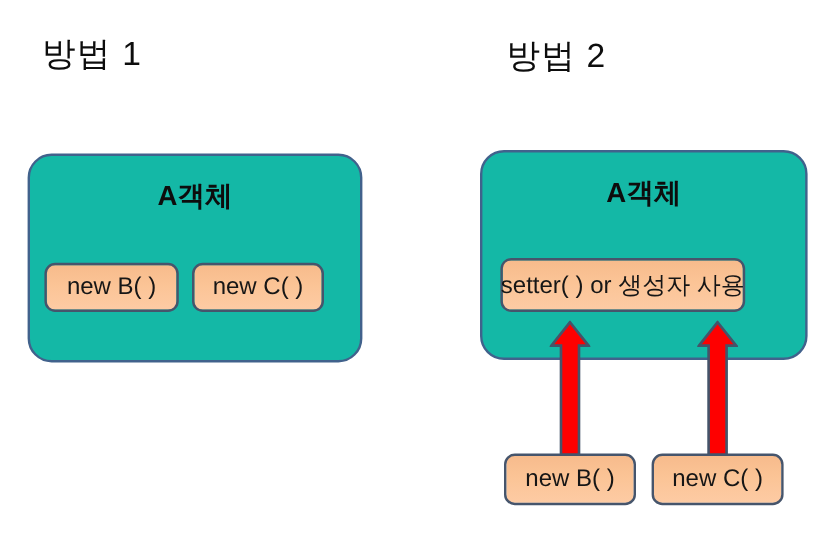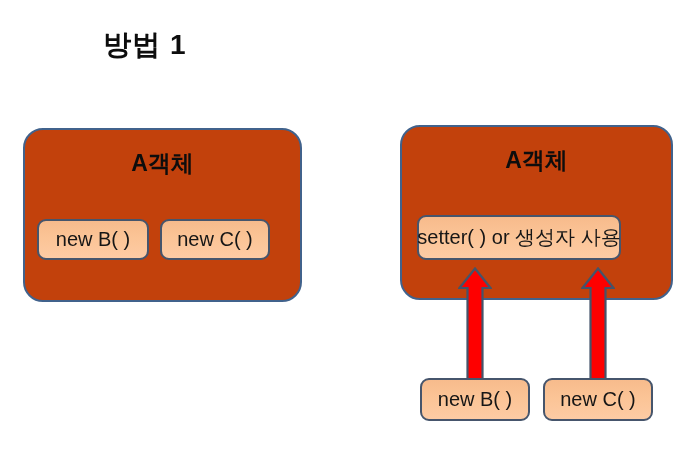--- a/index.html
+++ b/index.html
@@ -12,33 +12,32 @@
     position: relative;
     width: 700px;
     height: 467px;
     background: #ffffff;
     overflow: hidden;
     color: #121212;
   }
   .method-title {
     position: absolute;
     width: 220px;
-    text-align: center;
     font-size: 28px;
-    font-weight: 700;
+    font-weight: 400;
     color: #0d0d0d;
     letter-spacing: 1px;
     white-space: nowrap;
   }
   .title-1 { left: 35px;  top: 26px; }
   .title-2 { left: 422px; top: 28px; }
 
   .obj-container {
     position: absolute;
-    background: #c2410c;
+    background: #14b8a6;
     border: 2.5px solid #41628c;
     border-radius: 20px;
     box-sizing: border-box;
   }
   .container-1 { left: 23px;  top: 128px; width: 279px; height: 174px; }
   .container-2 { left: 400px; top: 125px; width: 273px; height: 175px; }
 
   .obj-label {
     position: absolute;
     left: 0;
@@ -88,20 +87,21 @@
 <div class="canvas">
 
   <div class="method-title title-1">방법 1</div>
 
   <div class="obj-container container-1">
     <div class="obj-label">A객체</div>
     <div class="orange-box box-b1">new B( )</div>
     <div class="orange-box box-c1">new C( )</div>
   </div>
 
+  <div class="method-title title-2">방법 2</div>
 
   <div class="obj-container container-2">
     <div class="obj-label">A객체</div>
     <div class="orange-box box-setter">setter( ) or 생성자 사용</div>
   </div>
 
   <svg class="up-arrow arrow-left" viewBox="0 0 34 113" aria-hidden="true">
     <polygon points="17,1.5 32.5,21 24.5,21 24.5,112 9.5,112 9.5,21 1.5,21" fill="#fe0000" stroke="#44546a" stroke-width="2.2" stroke-linejoin="miter"></polygon>
   </svg>
   <svg class="up-arrow arrow-right" viewBox="0 0 34 113" aria-hidden="true">

